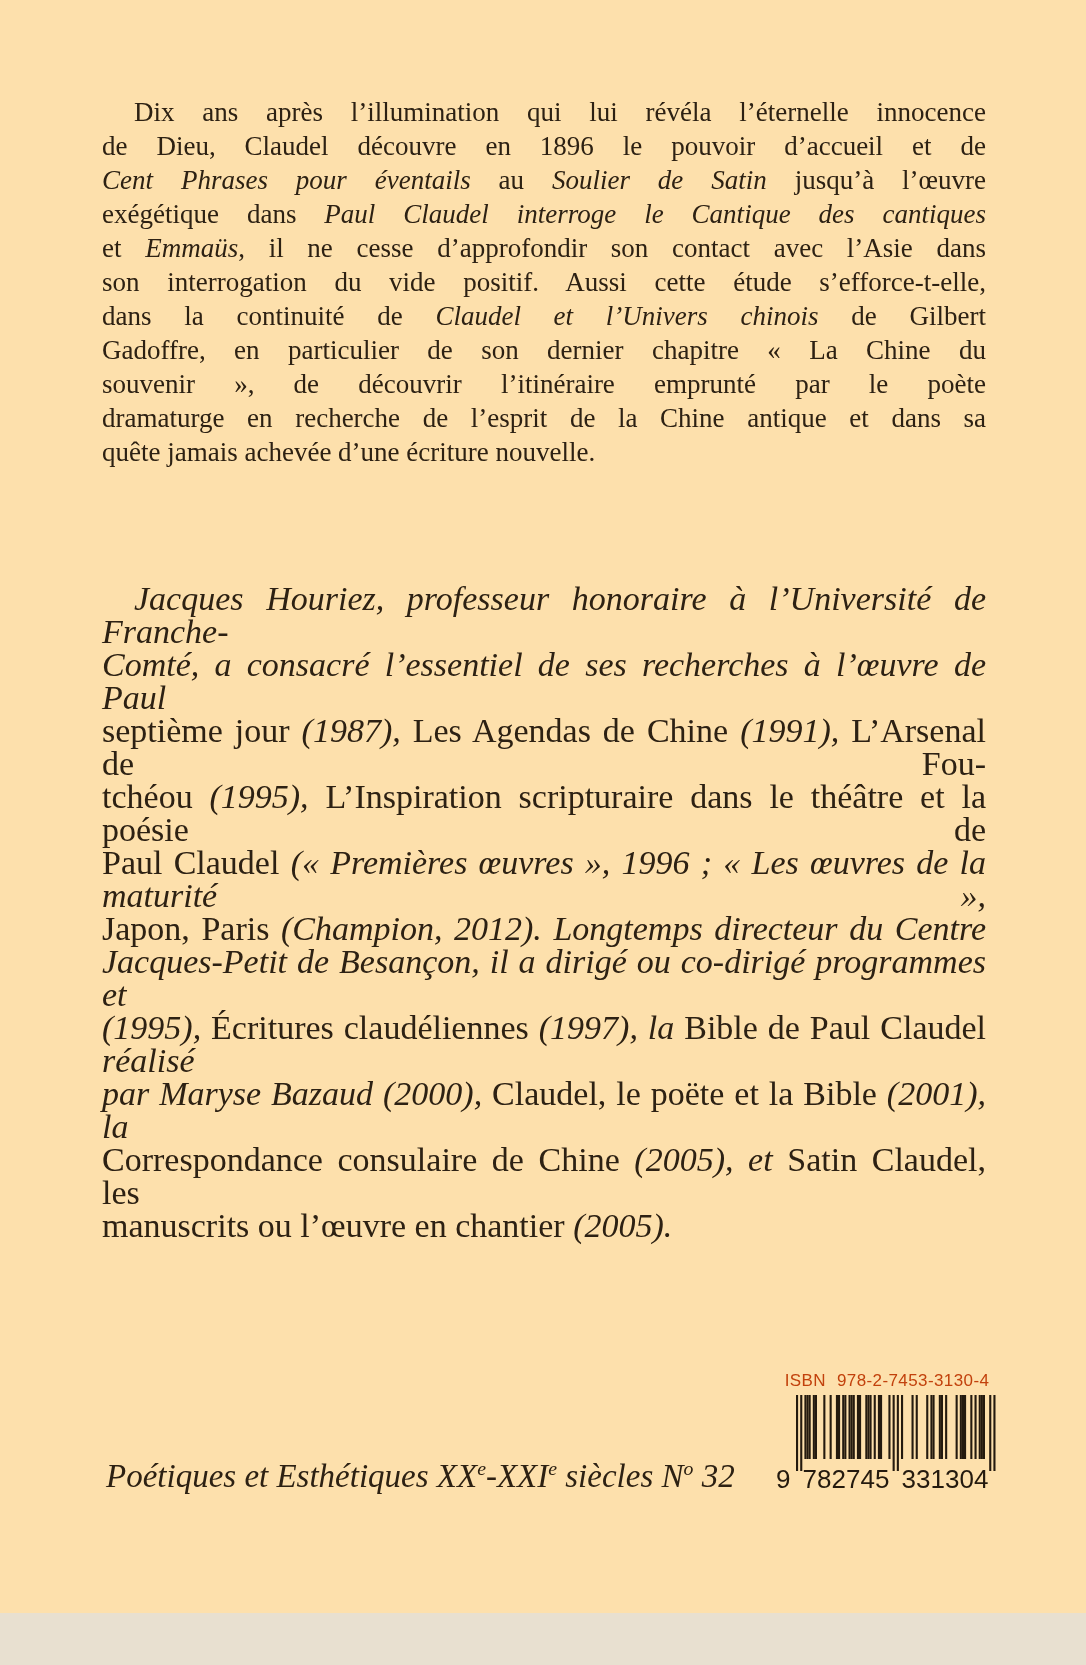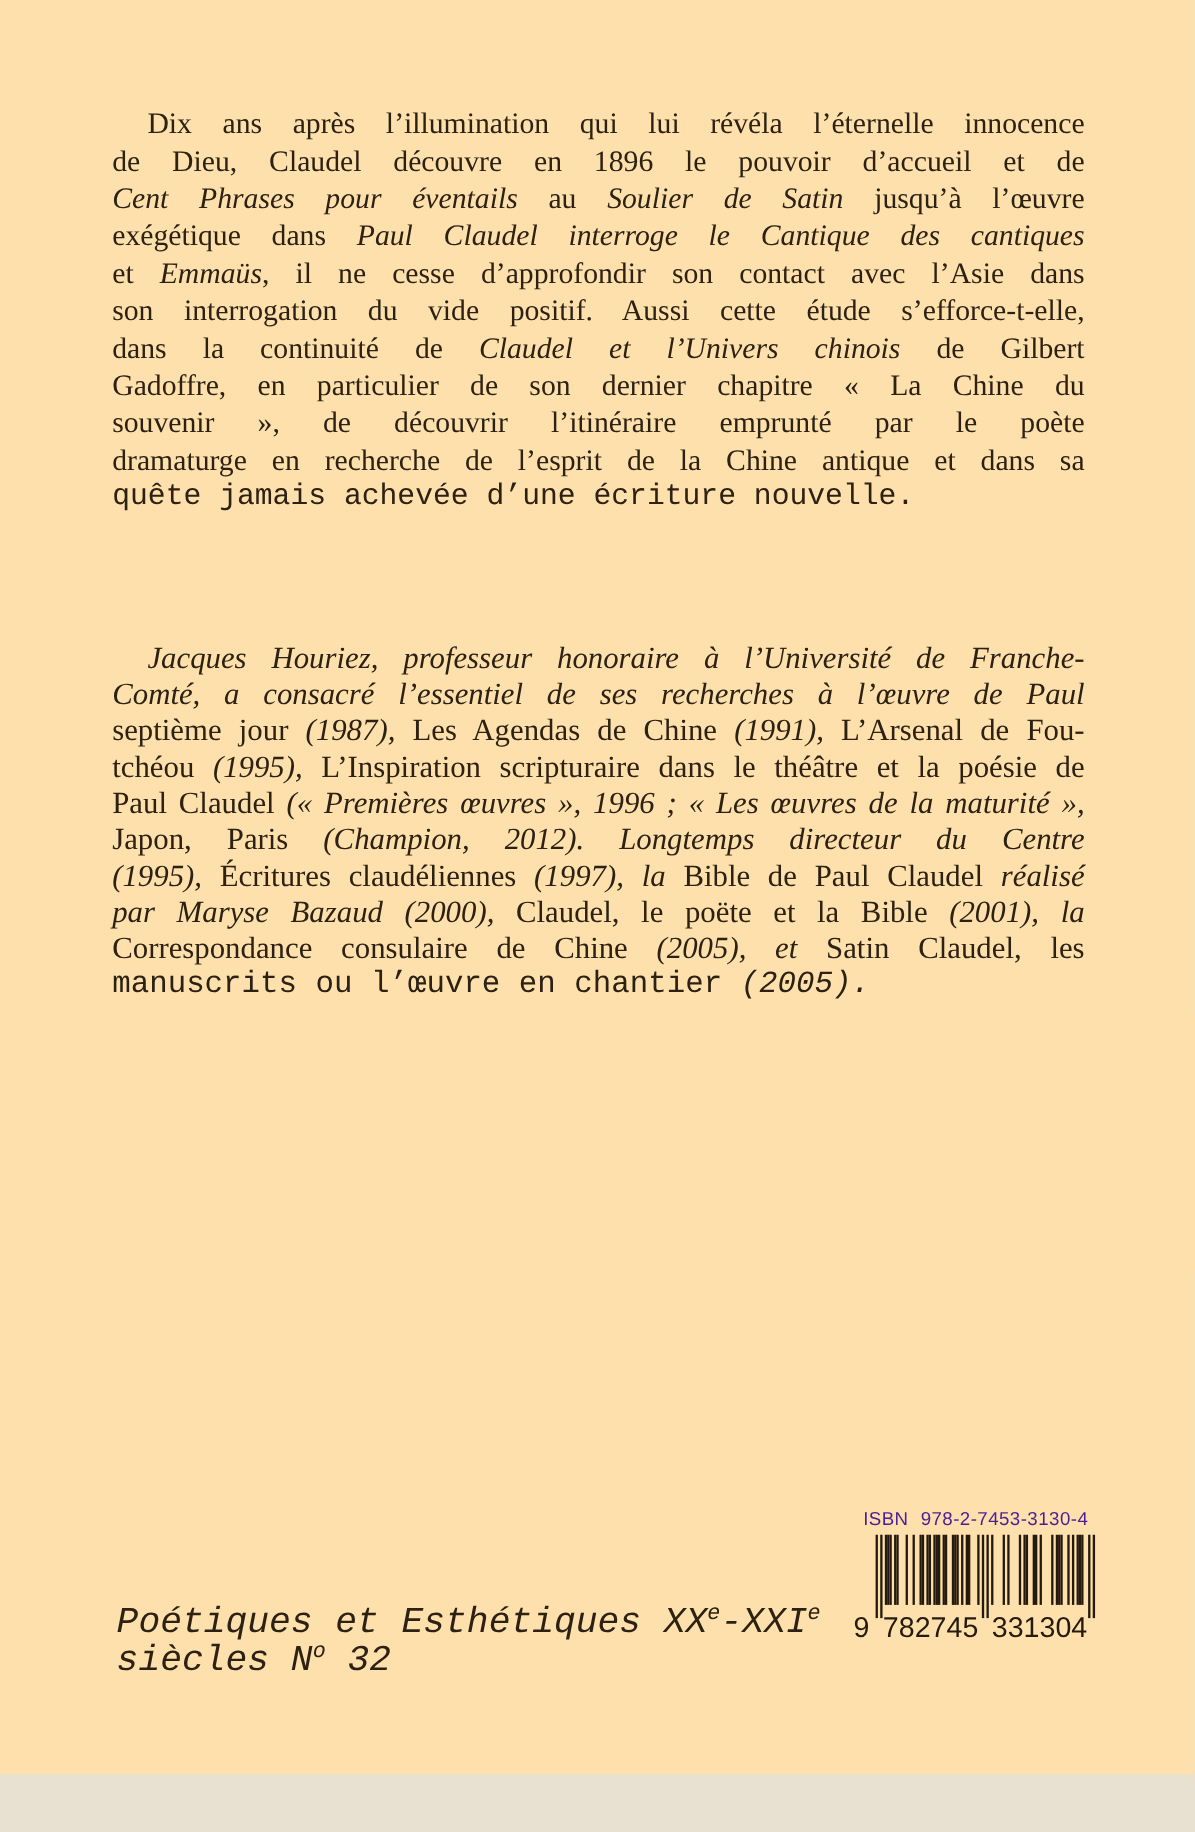--- a/index.html
+++ b/index.html
@@ -7,36 +7,36 @@
   .page{
     position:relative;
     width:1086px;height:1613px;
     margin:0 auto;
     background:#fde0ac;
     color:#2d2113;
     overflow:hidden;
   }
   .para{position:absolute;left:102px;width:884px;}
   .p1{top:95px;font-size:27px;line-height:34px;}
-  .p2{top:582px;font-size:28px;line-height:33px;}
+  .p2{top:582px;font-size:34px;line-height:33px;}
   .line{text-align:justify;text-align-last:justify;}
-  .line.last{text-align-last:left;font-family:Liberation Mono, monospace;}
+  .line.last{text-align-last:left;}
   .line.indent{text-indent:32px;}
   .rm{font-style:normal;}
   .it{font-style:italic;}
   .sup{font-size:0.6em;vertical-align:super;line-height:0;}
   .footer-collection{
     position:absolute;left:106px;top:1459px;
     font-size:33px;line-height:34px;width:640px;
   }
   .isbn-block{position:absolute;left:774px;top:1371px;width:226px;}
   .isbn-label{
     font-family:"Liberation Sans",sans-serif;
     font-size:17px;letter-spacing:0.4px;
-    color:#4c1d95;text-align:center;white-space:nowrap;
+    color:#c2410c;text-align:center;white-space:nowrap;
     margin-bottom:4px;
   }
   .isbn-label .num{margin-left:11px;}
   .barcode{display:block;}
   .barcode rect{fill:#241a0e;}
   .barcode text{font-family:"Liberation Sans",sans-serif;font-size:26px;fill:#241a0e;}
   .barcode text.mid{text-anchor:middle;}
 </style>
 </head>
 <body>
@@ -57,20 +57,21 @@
       <div class="line last"><span class="rm">quête jamais achevée d’une écriture nouvelle.</span></div>
     </div>
 
   <div class="para p2">
       <div class="line indent"><span class="it">Jacques Houriez, professeur honoraire à l’Université de Franche-</span></div>
       <div class="line"><span class="it">Comté, a consacré l’essentiel de ses recherches à l’œuvre de Paul</span></div>
       <div class="line"><span class="rm">septième jour </span><span class="it">(1987),</span><span class="rm"> Les Agendas de Chine </span><span class="it">(1991),</span><span class="rm"> L’Arsenal de Fou-</span></div>
       <div class="line"><span class="rm">tchéou </span><span class="it">(1995),</span><span class="rm"> L’Inspiration scripturaire dans le théâtre et la poésie de</span></div>
       <div class="line"><span class="rm">Paul Claudel </span><span class="it">(« Premières œuvres », 1996 ; « Les œuvres de la maturité »,</span></div>
       <div class="line"><span class="rm">Japon, Paris </span><span class="it">(Champion, 2012). Longtemps directeur du Centre</span></div>
+      <div class="line"><span class="it">Jacques-Petit de Besançon, il a dirigé ou co-dirigé programmes et</span></div>
       <div class="line"><span class="it">(1995),</span><span class="rm"> Écritures claudéliennes </span><span class="it">(1997), la</span><span class="rm"> Bible de Paul Claudel </span><span class="it">réalisé</span></div>
       <div class="line"><span class="it">par Maryse Bazaud (2000),</span><span class="rm"> Claudel, le poëte et la Bible </span><span class="it">(2001), la</span></div>
       <div class="line"><span class="rm">Correspondance consulaire de Chine </span><span class="it">(2005), et</span><span class="rm"> Satin Claudel, les</span></div>
       <div class="line last"><span class="rm">manuscrits ou l’œuvre en chantier </span><span class="it">(2005).</span></div>
     </div>
 
   <div class="isbn-block">
     <div class="isbn-label">
       <span class="word">ISBN</span><span class="num">978-2-7453-3130-4</span>
     </div>

